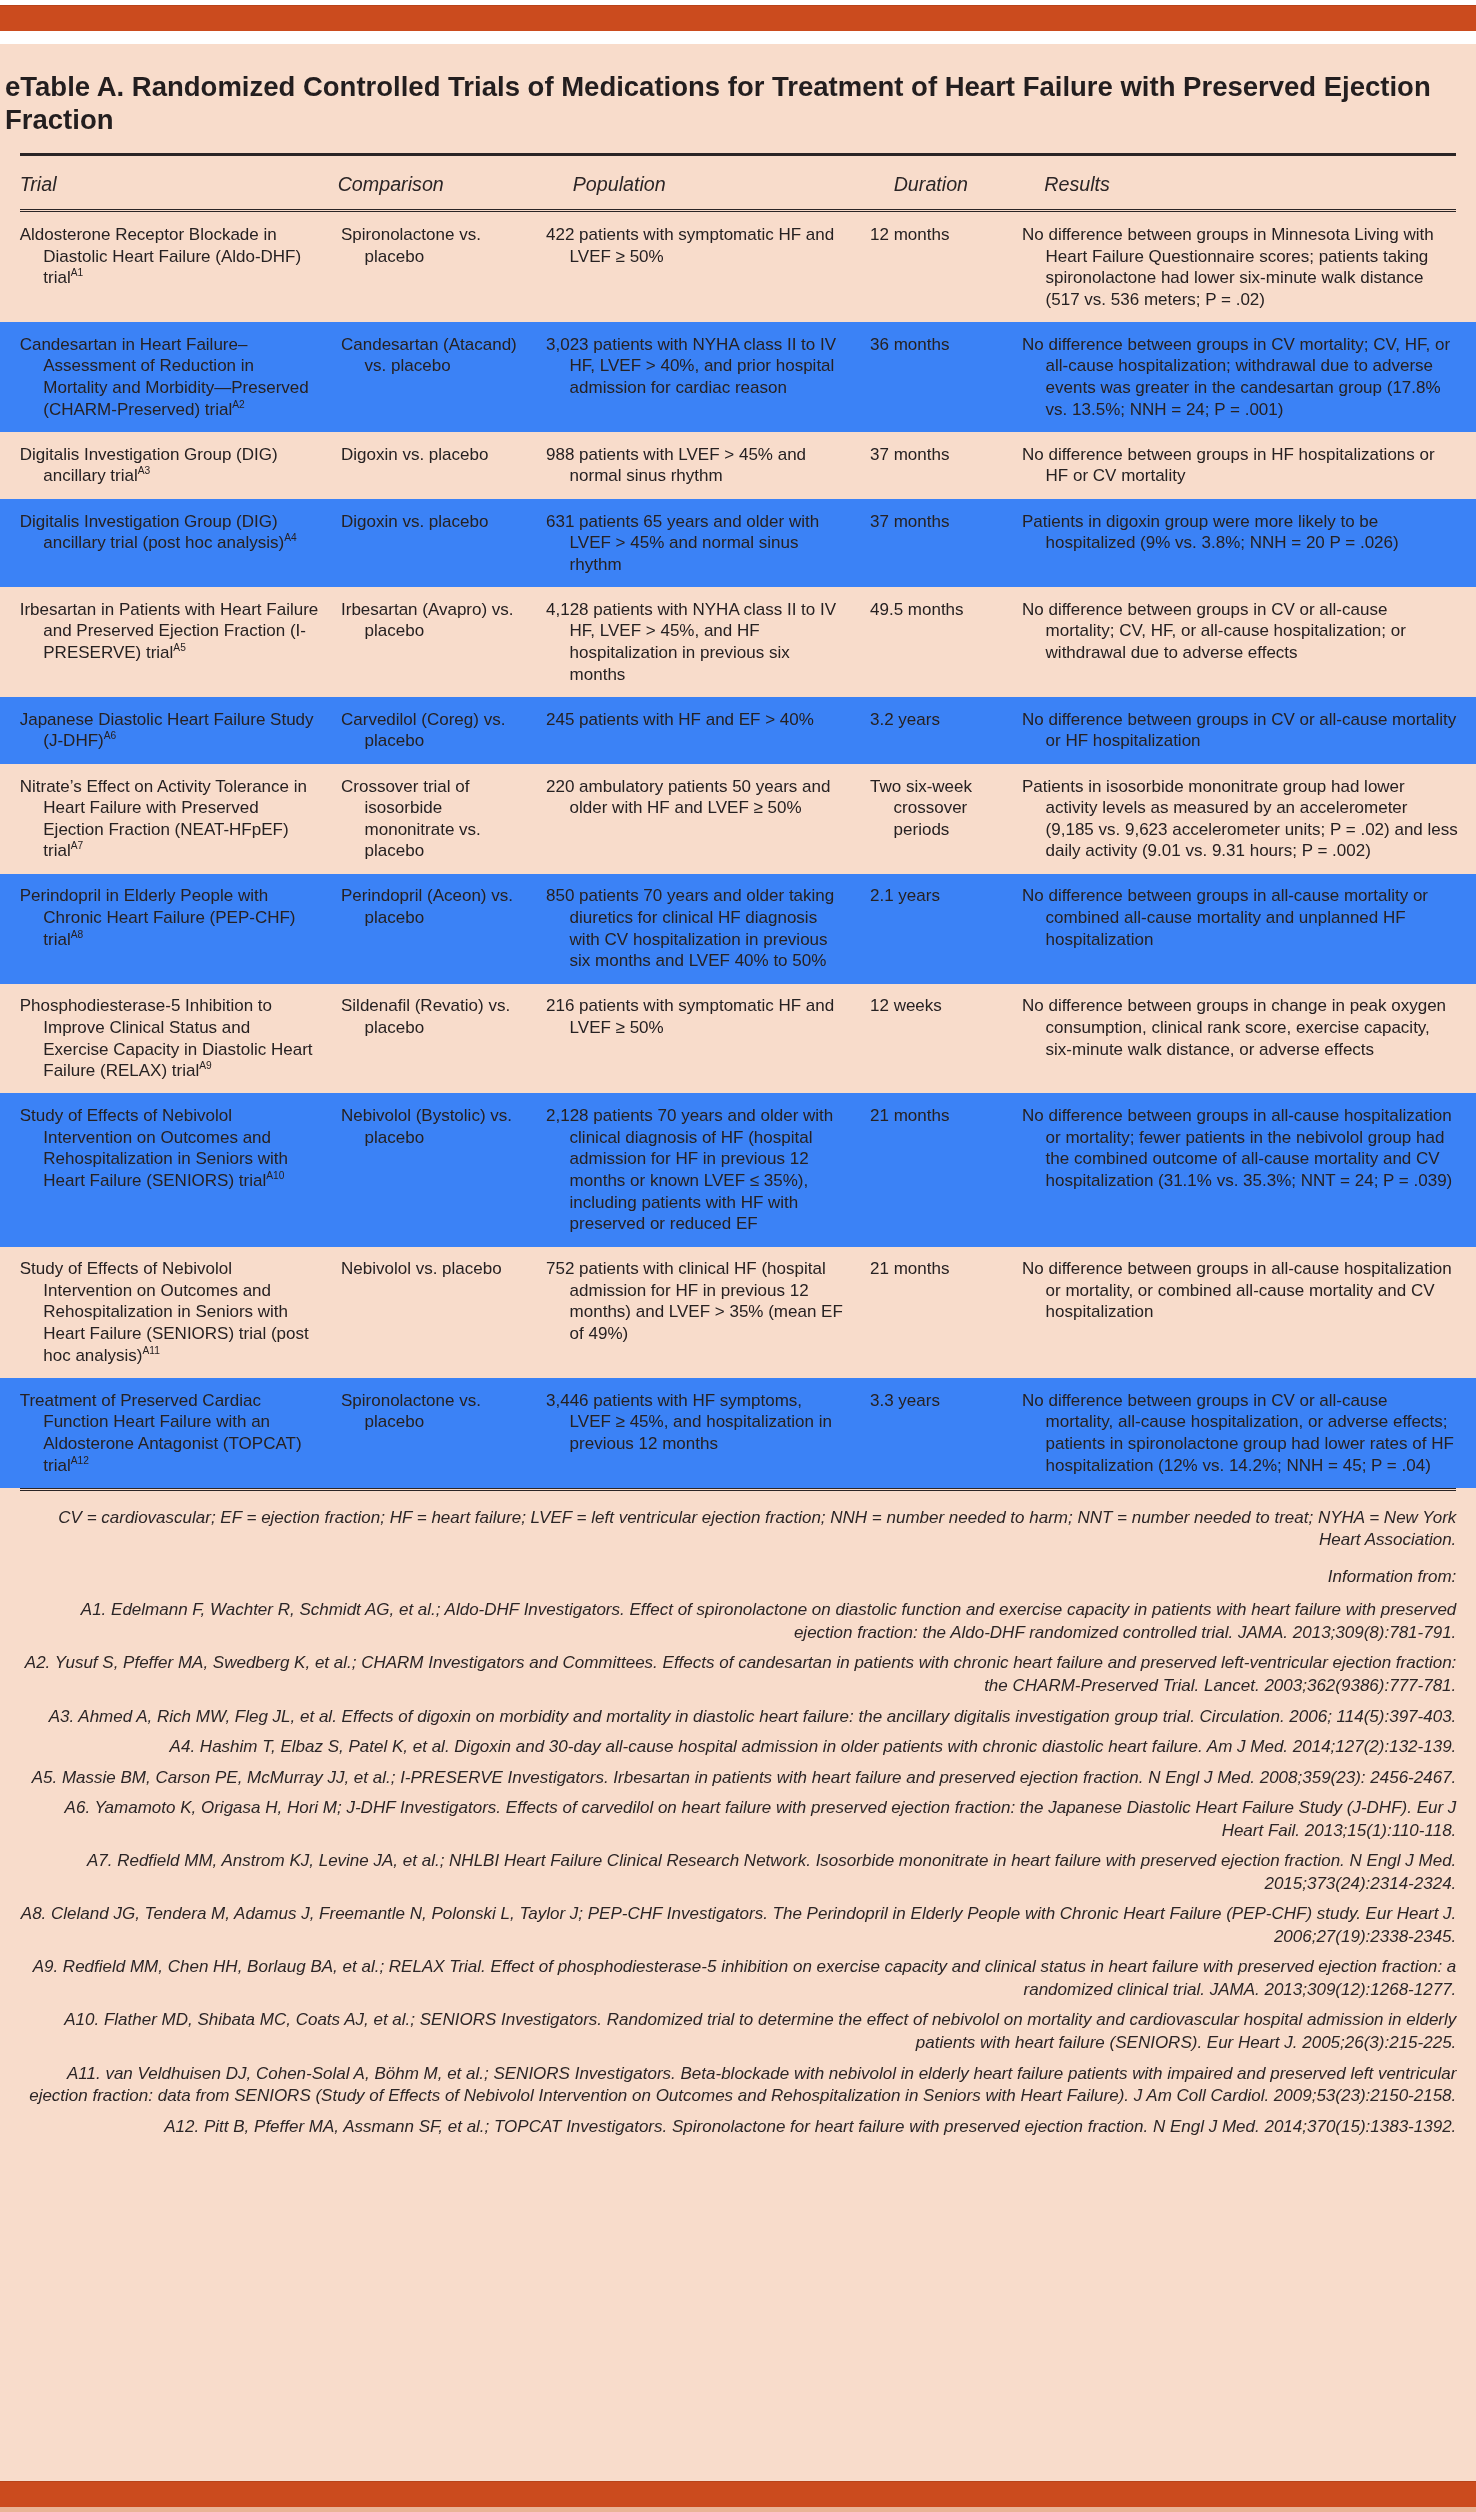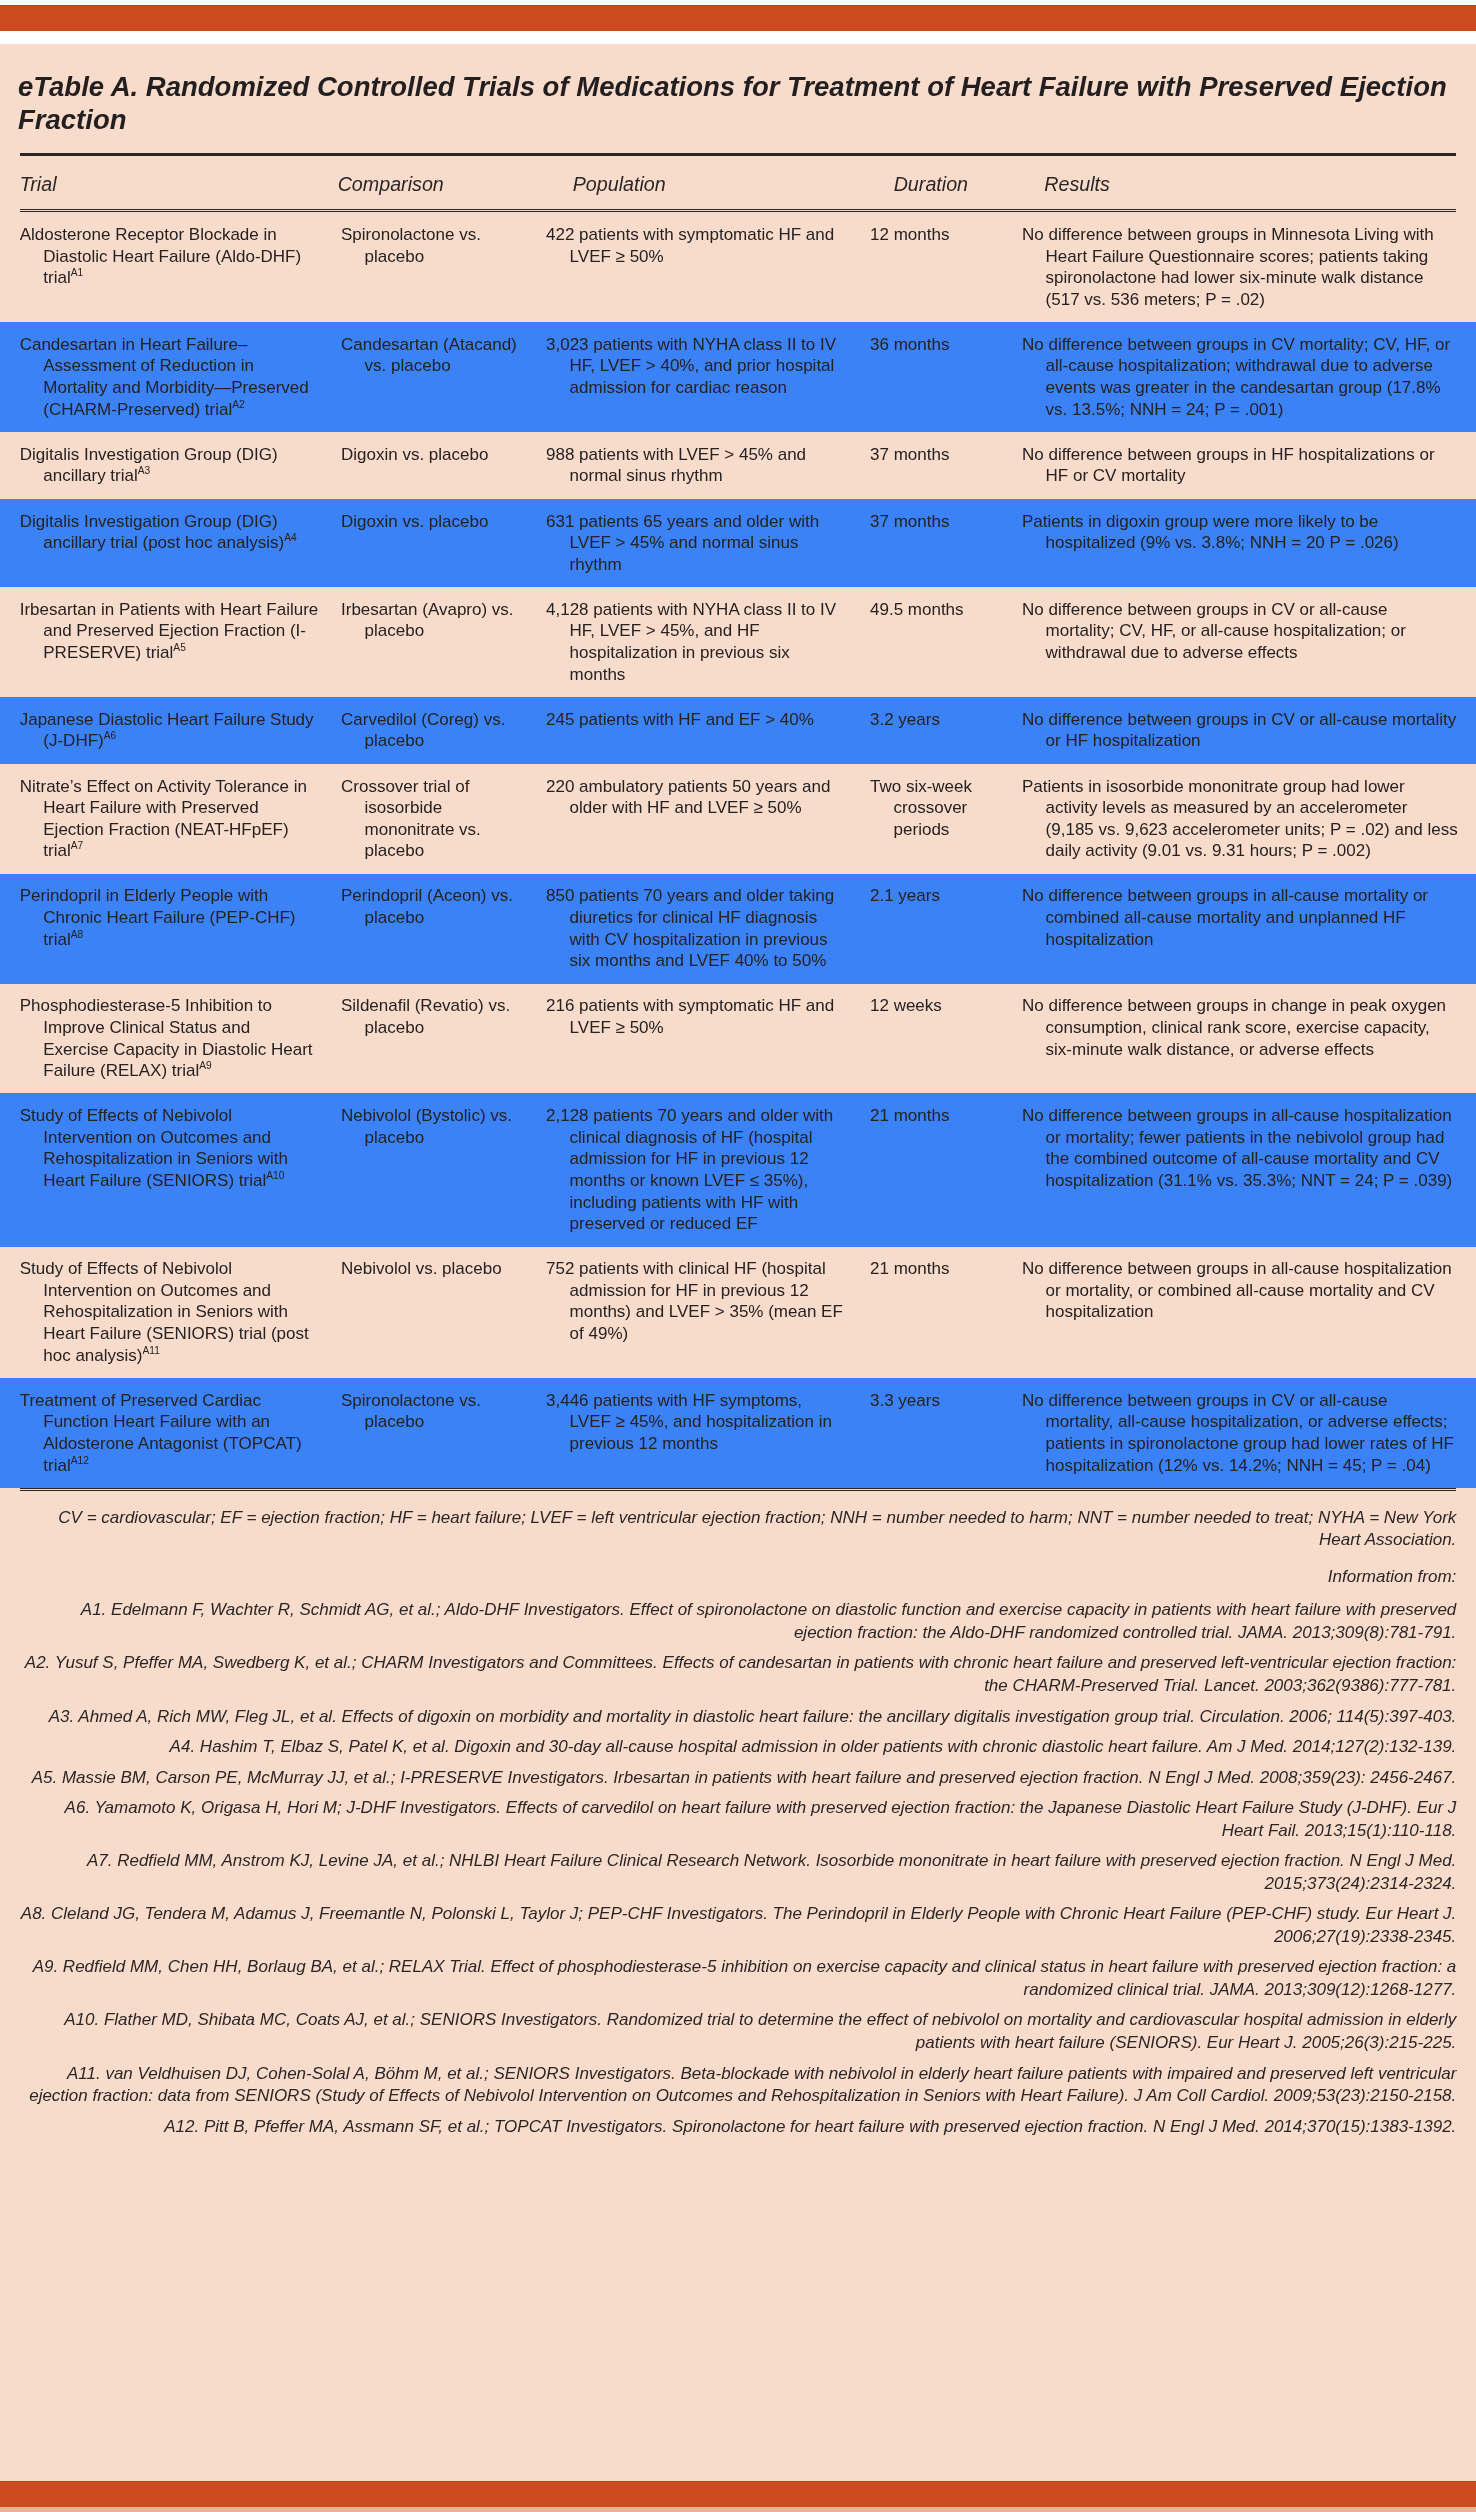--- a/index.html
+++ b/index.html
@@ -9,21 +9,21 @@
     background:#ffffff;color:#262122;
     font-family:"Liberation Sans", sans-serif;
   }
   .topstrip{height:5.2px;background:#ffffff;flex:0 0 auto;}
   .accent-bar{height:25px;background:#cb4b1e;flex:0 0 auto;border-top:1.3px solid #b8431a;}
   .white-gap{height:13px;background:#ffffff;flex:0 0 auto;}
   .page{
     flex:1 1 auto;overflow:hidden;background:#f8dccb;
     padding:26px 0 0 0;
   }
-  .inset{padding-left:18px;padding-right:19.7px;font-style:italic;}
+  .inset{padding-left:5px;padding-right:19.7px;}
   h1.title{
     font-size:27.5px;line-height:1.2;font-weight:bold;margin:0 0 17px 0;
     color:#231e1f;letter-spacing:0;
   }
   .rule{margin:0 19.7px;}
   .rule-single{border-top:3.9px solid #2b2526;}
   .rule-double{border-top:3.3px double #2b2526;}
   .header-row{
     display:flex;padding:17px 19.7px 13px 19.7px;
     font-style:italic;font-size:19.7px;color:#2b2526;align-items:center;

